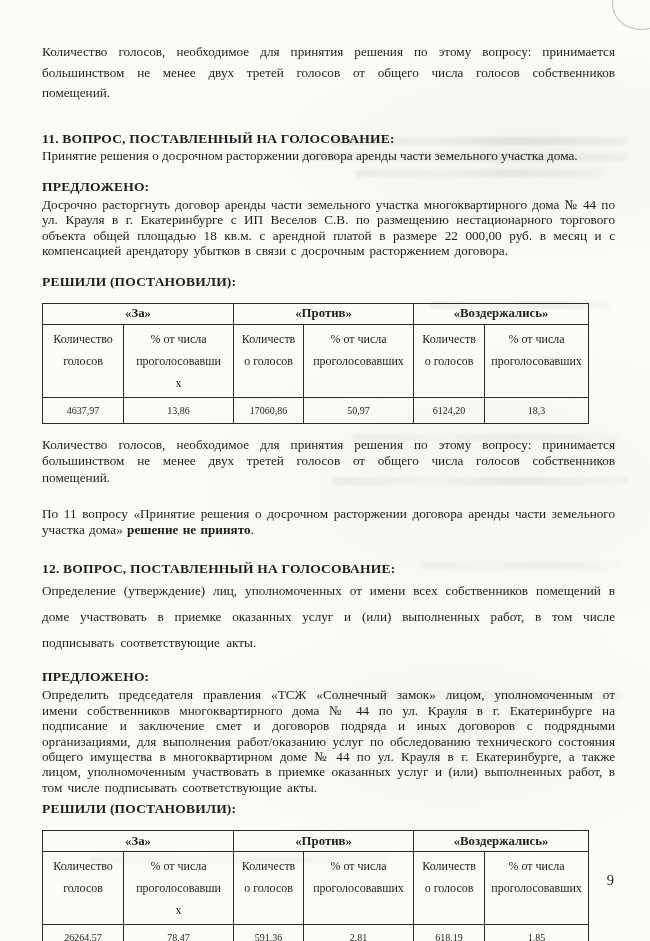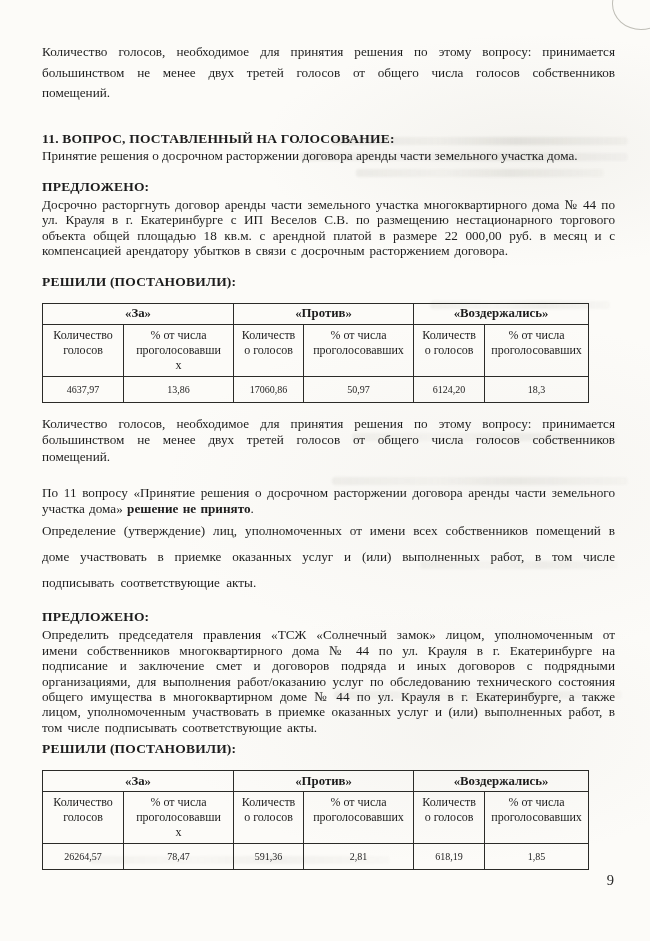--- a/index.html
+++ b/index.html
@@ -49,21 +49,21 @@
   table.votes th, table.votes td {
     border: 1.6px solid #2b2b28;
     text-align: center;
     vertical-align: middle;
     padding: 1px 2px;
   }
   table.votes .group-row th { font-weight: bold; font-size: 12.8px; height: 18px; }
   table.votes .sub-row th {
     font-weight: normal;
     font-size: 12px;
-    line-height: 15px;
+    line-height: 22px;
     white-space: pre-line;
     padding: 3px 2px;
     vertical-align: top;
   }
   table.votes .val-row td { font-size: 10px; height: 23px; }
 
   .page-number {
     position: absolute;
     top: 872px;
     right: 36px;
@@ -166,20 +166,21 @@
         <td>6124,20</td>
         <td>18,3</td>
       </tr>
     </tbody>
       </table>
 
     <p class="p-quorum-11">Количество голосов, необходимое для принятия решения по этому вопросу: принимается большинством не менее двух третей голосов от общего числа голосов собственников помещений.</p>
 
     <p class="p-result-11"><span>По 11 вопросу «Принятие решения о досрочном расторжении договора аренды части земельного участка дома» </span><span class="bold">решение не принято</span><span>.</span></p>
 
+    <p class="h h-q12">12. ВОПРОС, ПОСТАВЛЕННЫЙ НА ГОЛОСОВАНИЕ:</p>
     <p class="p-desc-12">Определение (утверждение) лиц, уполномоченных от имени всех собственников помещений в доме участвовать в приемке оказанных услуг и (или) выполненных работ, в том числе подписывать соответствующие акты.</p>
 
     <p class="h h-predl-12">ПРЕДЛОЖЕНО:</p>
     <p class="p-prop-12">Определить председателя правления «ТСЖ «Солнечный замок» лицом, уполномоченным от имени собственников многоквартирного дома № 44 по ул. Крауля в г. Екатеринбурге на подписание и заключение смет и договоров подряда и иных договоров с подрядными организациями, для выполнения работ/оказанию услуг по обследованию технического состояния общего имущества в многоквартирном доме № 44 по ул. Крауля в г. Екатеринбурге, а также лицом, уполномоченным участвовать в приемке оказанных услуг и (или) выполненных работ, в том числе подписывать соответствующие акты.</p>
 
     <p class="h h-resh-12">РЕШИЛИ (ПОСТАНОВИЛИ):</p>
 
     <table class="votes">
       <colgroup>
         <col style="width:81px">

